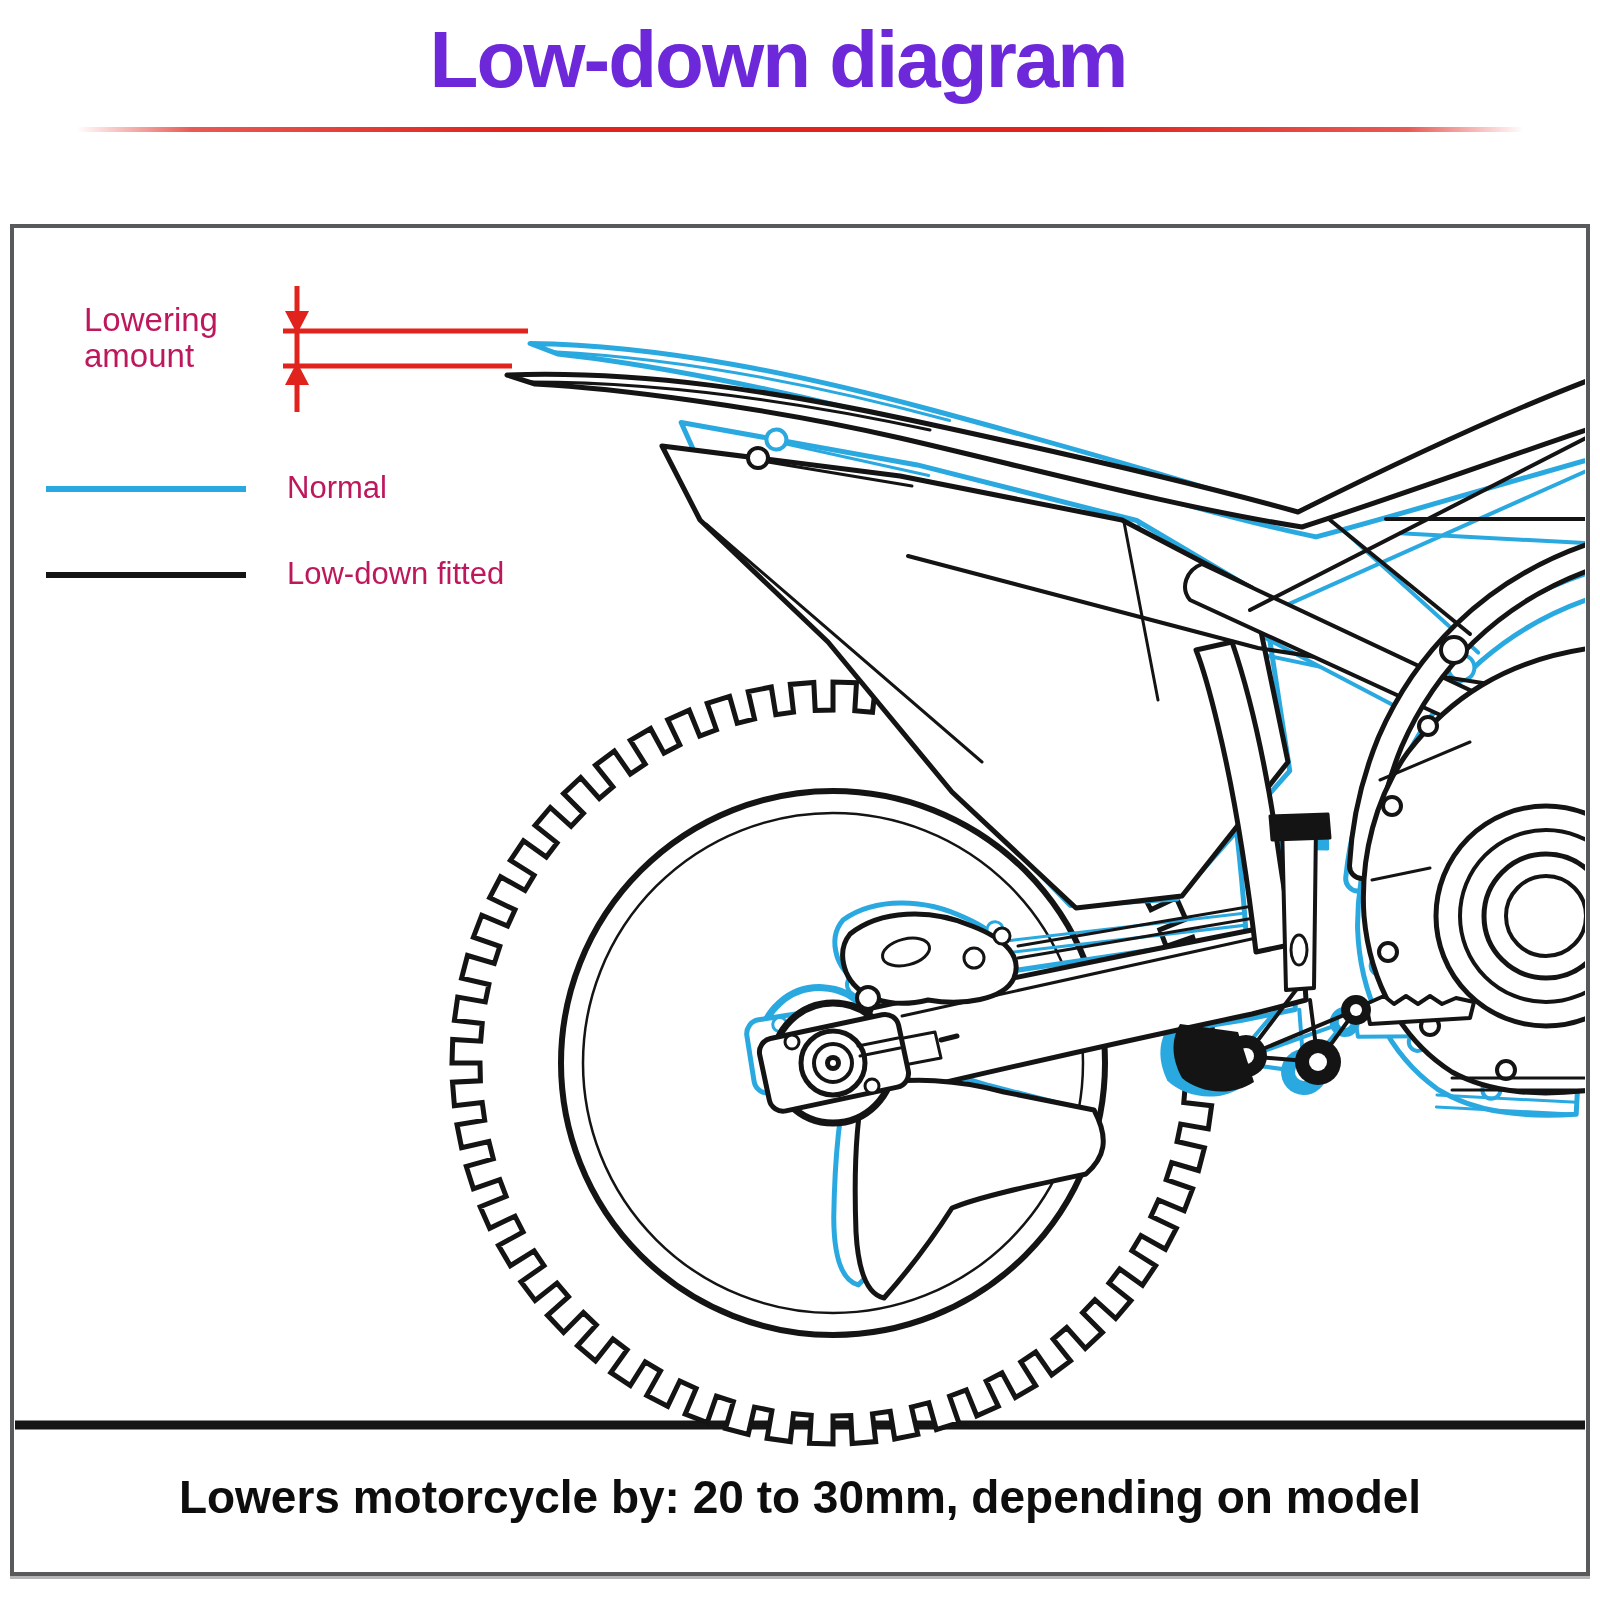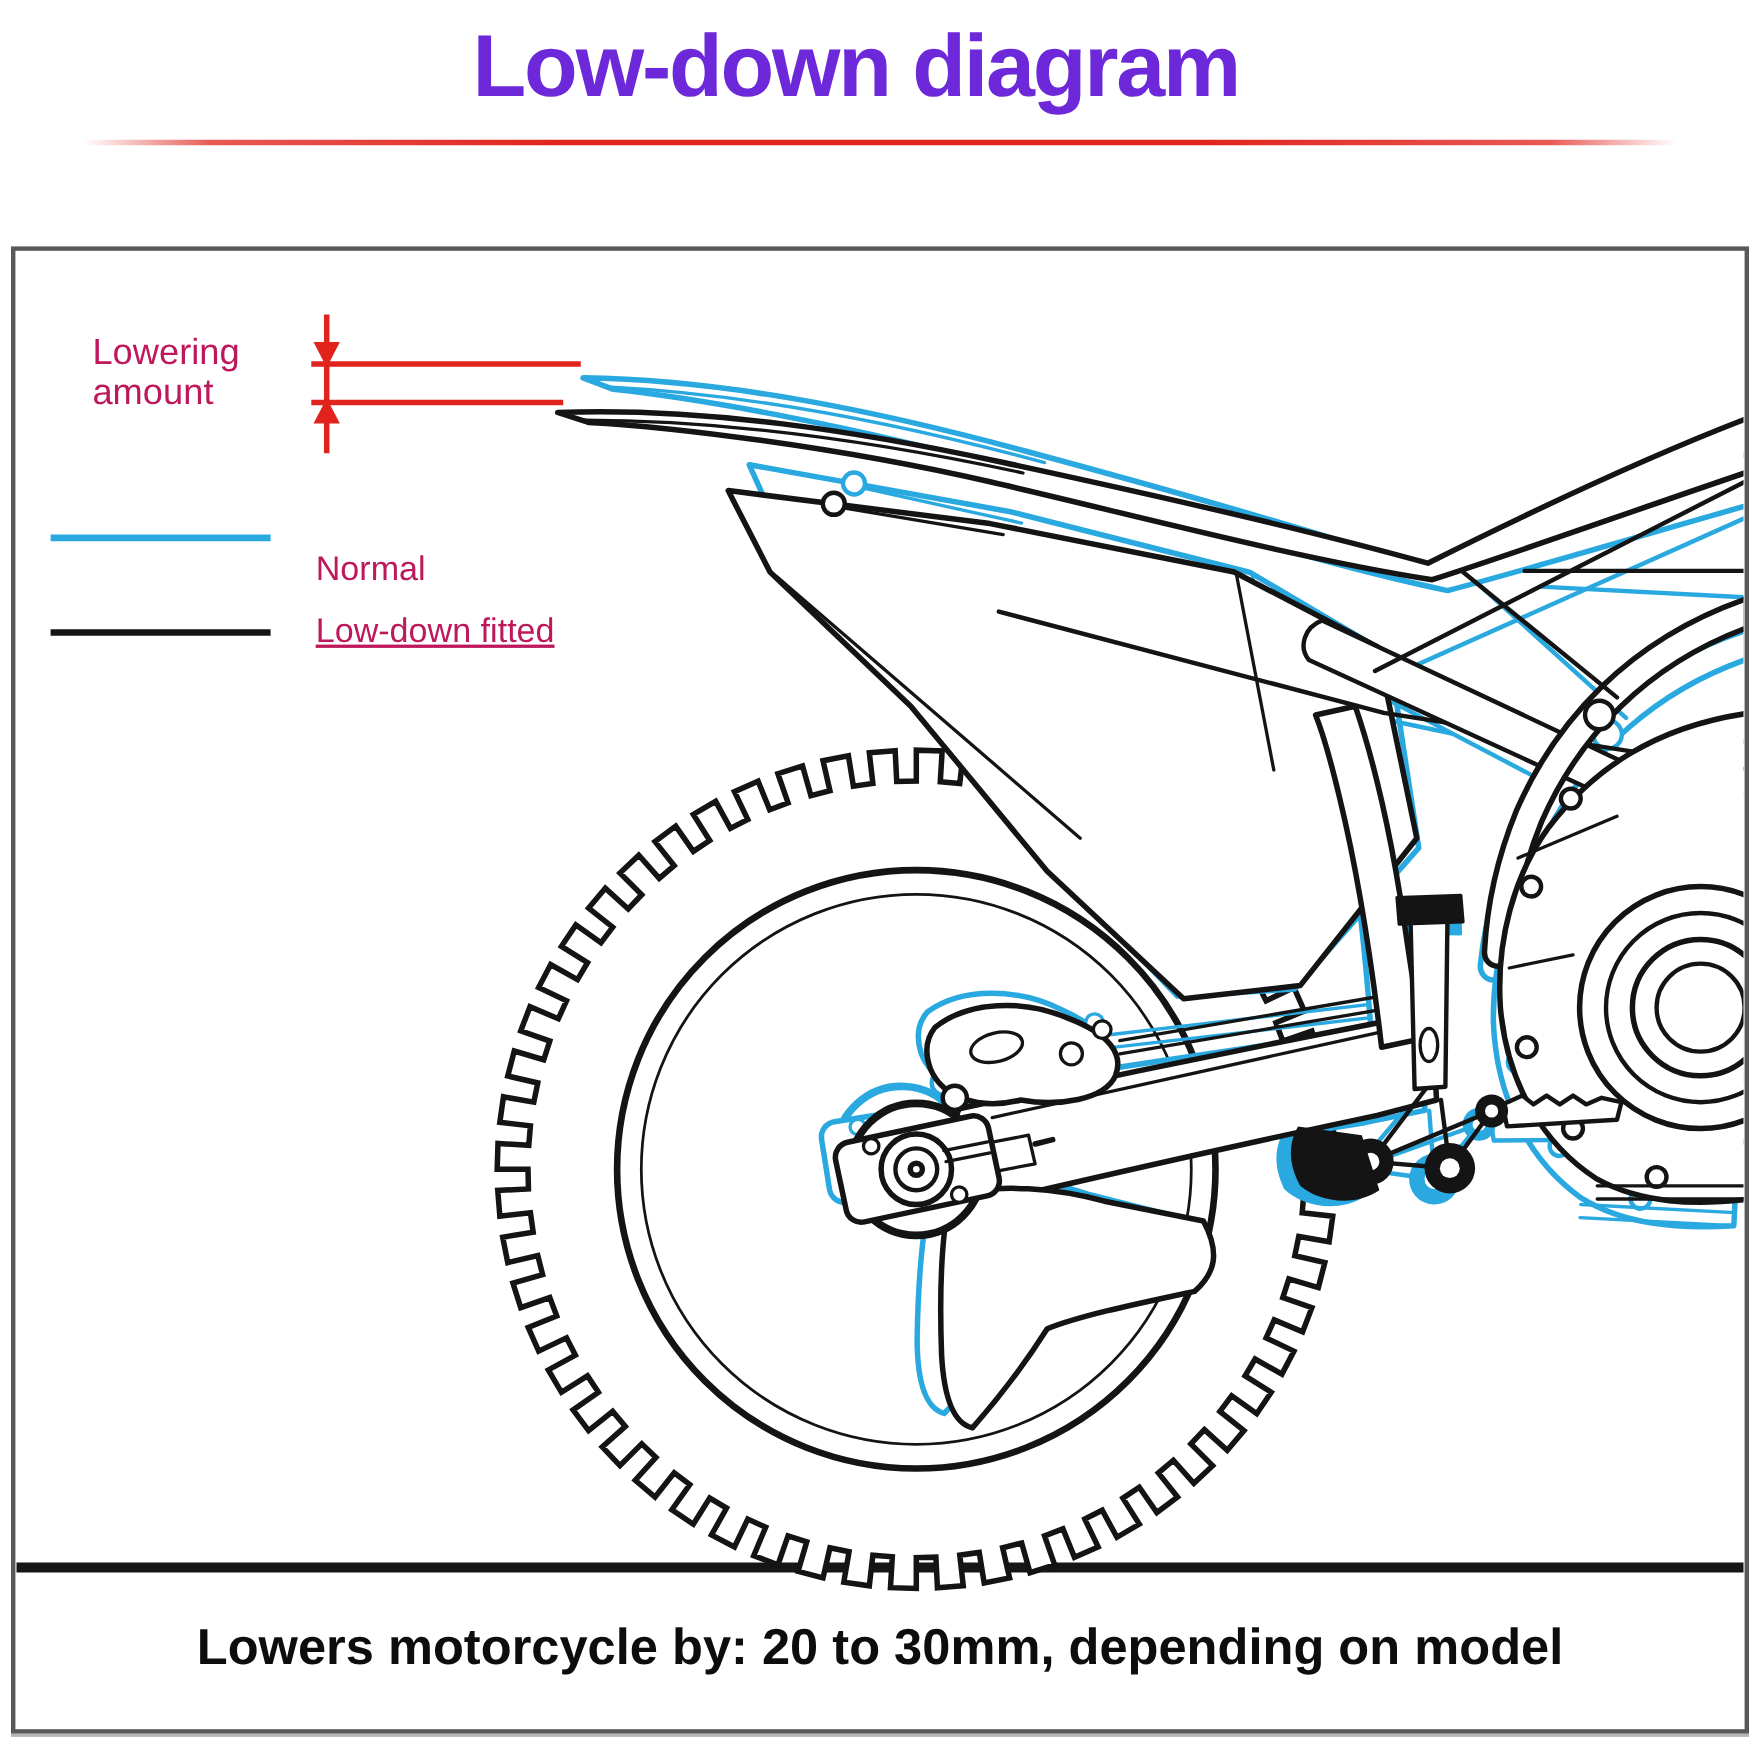--- a/index.html
+++ b/index.html
@@ -9,22 +9,22 @@
          font-size:80px;font-weight:bold;letter-spacing:-2px;color:#6d28d9;}
   .red-divider{position:absolute;top:127px;left:76px;width:1448px;height:5px;border-radius:3px;
          background:linear-gradient(to right,rgba(224,35,28,0) 0%,rgba(224,35,28,.75) 8%,#e0231c 30%,#e0231c 70%,rgba(224,35,28,.75) 92%,rgba(224,35,28,0) 100%);}
   .diagram-box{position:absolute;left:10px;top:224px;width:1580px;height:1352px;
          border:4px solid #58595b;box-sizing:border-box;background:#fff;
          box-shadow:0 3px 0 rgba(90,90,92,.45);}
   .bike-svg{position:absolute;left:0;top:0;width:1600px;height:1600px;}
   .label{position:absolute;color:#be185d;}
   .lowering-label{left:84px;top:302px;font-size:33px;line-height:36px;white-space:pre-line;}
   .legend-label{font-size:31px;}
-  .legend-normal{left:287px;top:470px;margin-top:29px;}
-  .legend-lowdown{left:287px;top:556px;text-decoration:underline;}
+  .legend-normal{left:287px;top:470px;}
+  .legend-lowdown{left:287px;top:556px;}
   .caption{position:absolute;left:0;top:1470px;width:1600px;text-align:center;
            font-size:46px;font-weight:bold;color:#0d0d0d;}
 </style>
 </head>
 <body>
 
 <div class="page">
 
   <div class="title">Low-down diagram</div>
   <div class="red-divider"></div>

